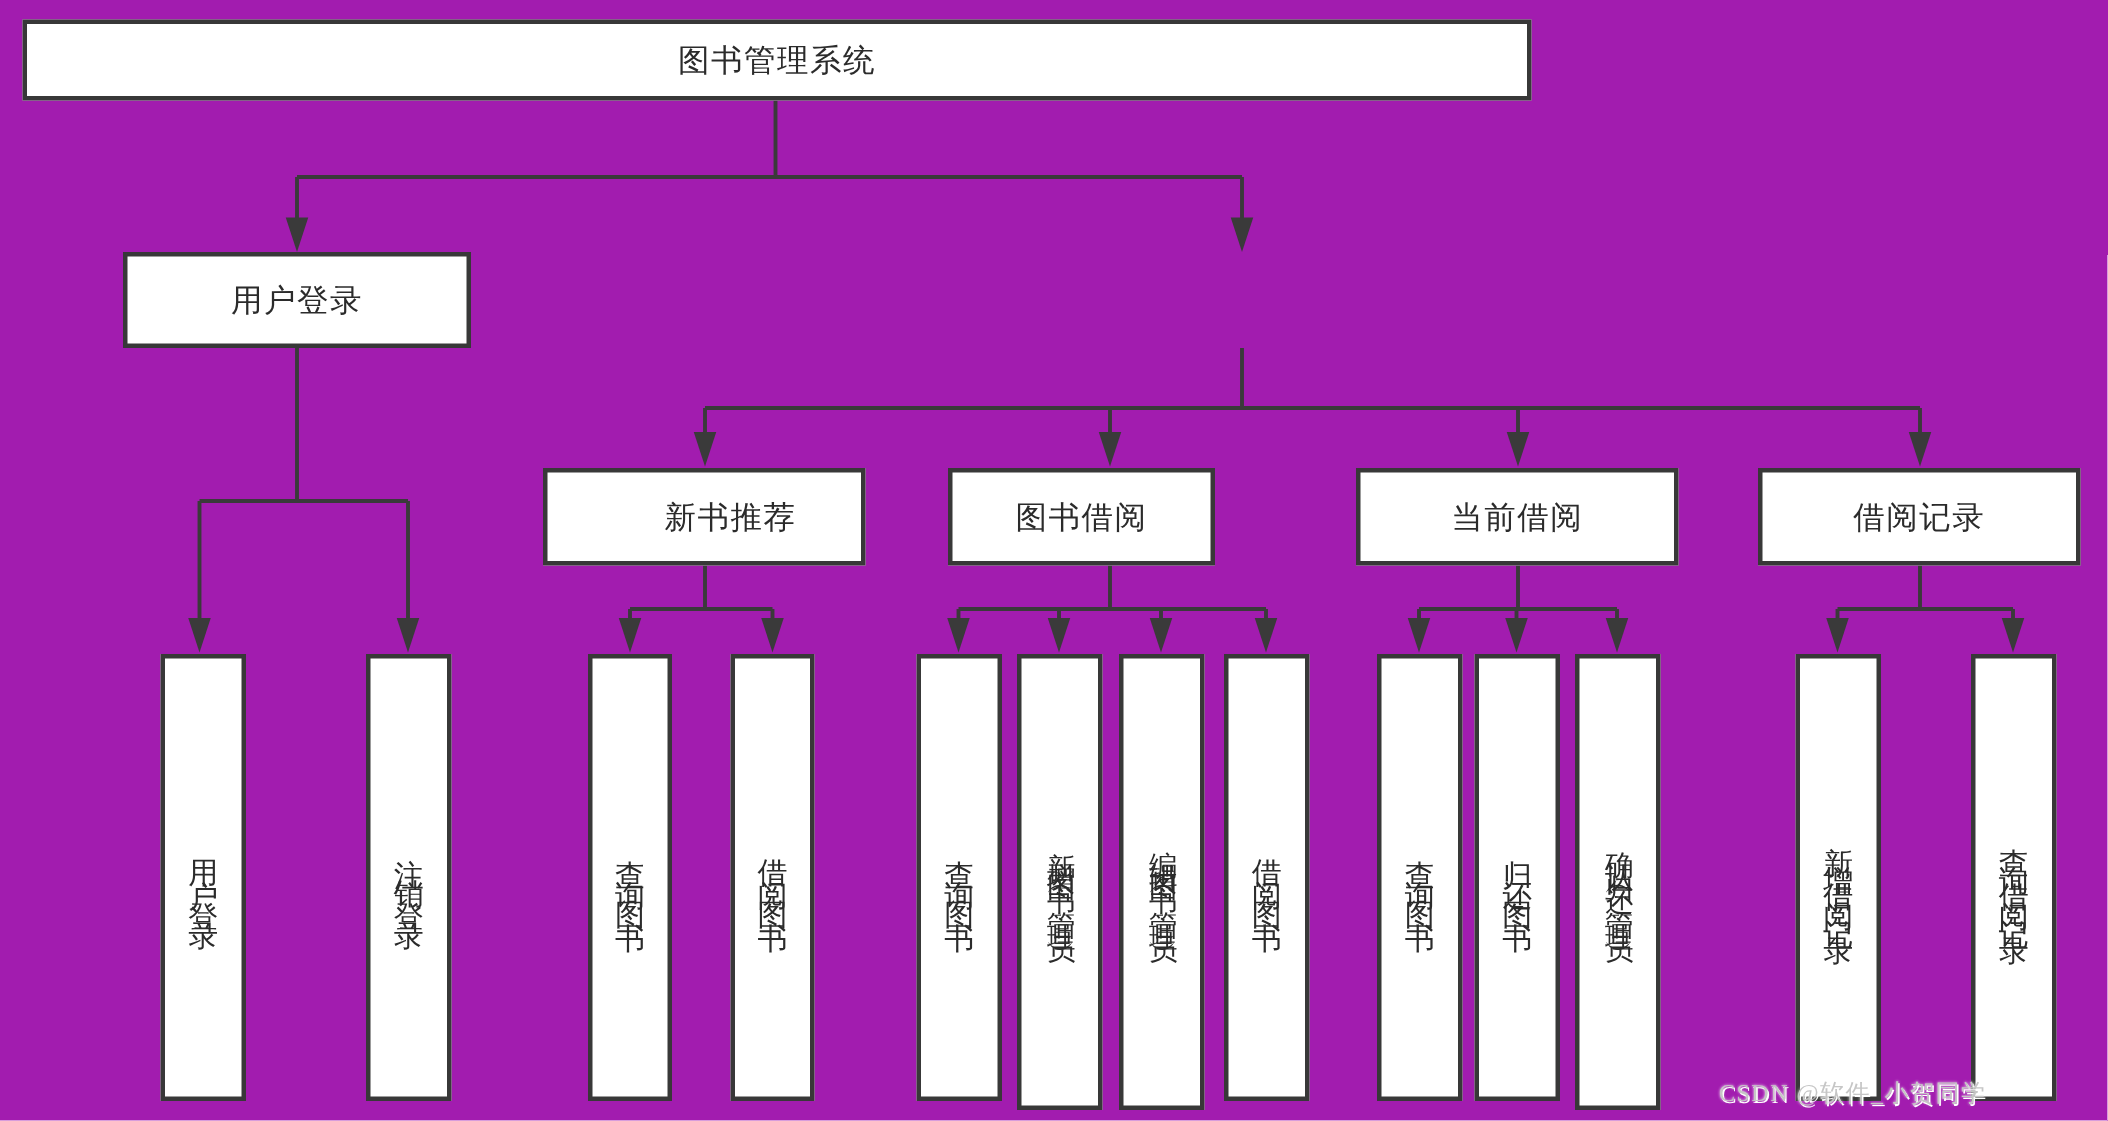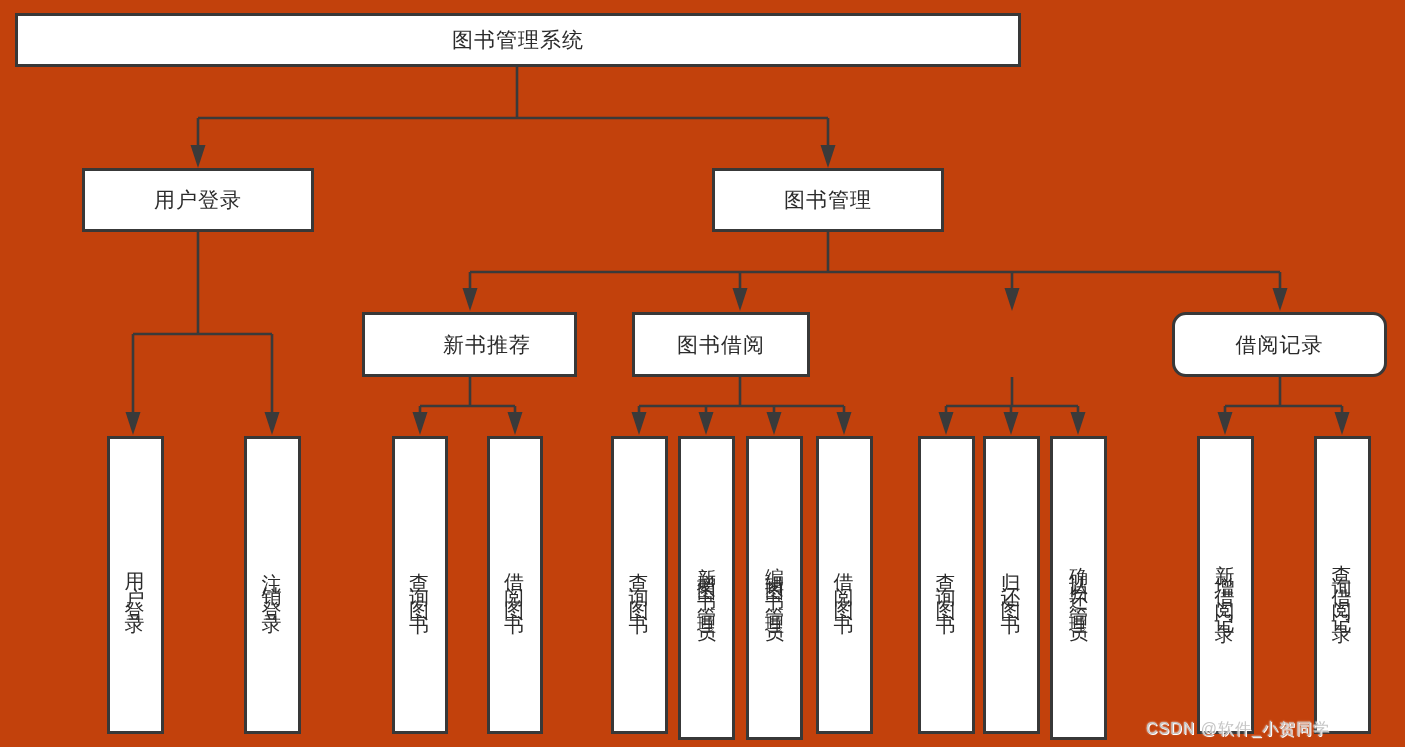--- a/index.html
+++ b/index.html
@@ -1,21 +1,21 @@
 <!DOCTYPE html>
 <html><head>
 <meta charset="utf-8">
 <style>
   html, body { margin: 0; padding: 0; background: #ffffff; }
   #canvas {
     position: relative;
     width: 1405px;
     height: 747px;
-    background: #c2410c;
-    font-family: Liberation Sans, sans-serif;
+    background: #a21caf;
+    font-family: Liberation Serif, serif;
     overflow: hidden;
   }
   #connectors {
     position: absolute;
     left: 0; top: 0;
     width: 1405px; height: 747px;
     z-index: 0;
   }
   #connectors polyline {
     fill: none;
@@ -133,25 +133,25 @@
       <polyline points="1225,406 1225,414"></polyline>
       <polygon points="1217.5,412 1232.5,412 1225,435"></polygon>
       <polyline points="1342,406 1342,414"></polyline>
       <polygon points="1334.5,412 1349.5,412 1342,435"></polygon>
     </g>
   </svg>
 
   <div class="node h" style="left:15px; top:13px; width:1006px; height:54px;">图书管理系统</div>
 
   <div class="node h" style="left:82px; top:168px; width:232px; height:64px;">用户登录</div>
-  <div class="node h" style="left:712px; top:168px; width:232px; height:64px;">图书管理</div>
 
   <div class="node h" style="left:362px; top:312px; width:215px; height:65px;padding-left:35px;">新书推荐</div>
   <div class="node h" style="left:632px; top:312px; width:178px; height:65px;">图书借阅</div>
-  <div class="node h" style="left:1172px; top:312px; width:215px; height:65px;border-radius:14px;">借阅记录</div>
+  <div class="node h" style="left:904px; top:312px; width:215px; height:65px;">当前借阅</div>
+  <div class="node h" style="left:1172px; top:312px; width:215px; height:65px;">借阅记录</div>
 
   <div class="node v short" style="left:107px; top:436px; width:57px; height:298px;">
     <span>用户登录</span>
   </div>
   <div class="node v short" style="left:244px; top:436px; width:57px; height:298px;">
     <span>注销登录</span>
   </div>
 
   <div class="node v short" style="left:392px; top:436px; width:56px; height:298px;">
     <span>查询图书</span>

